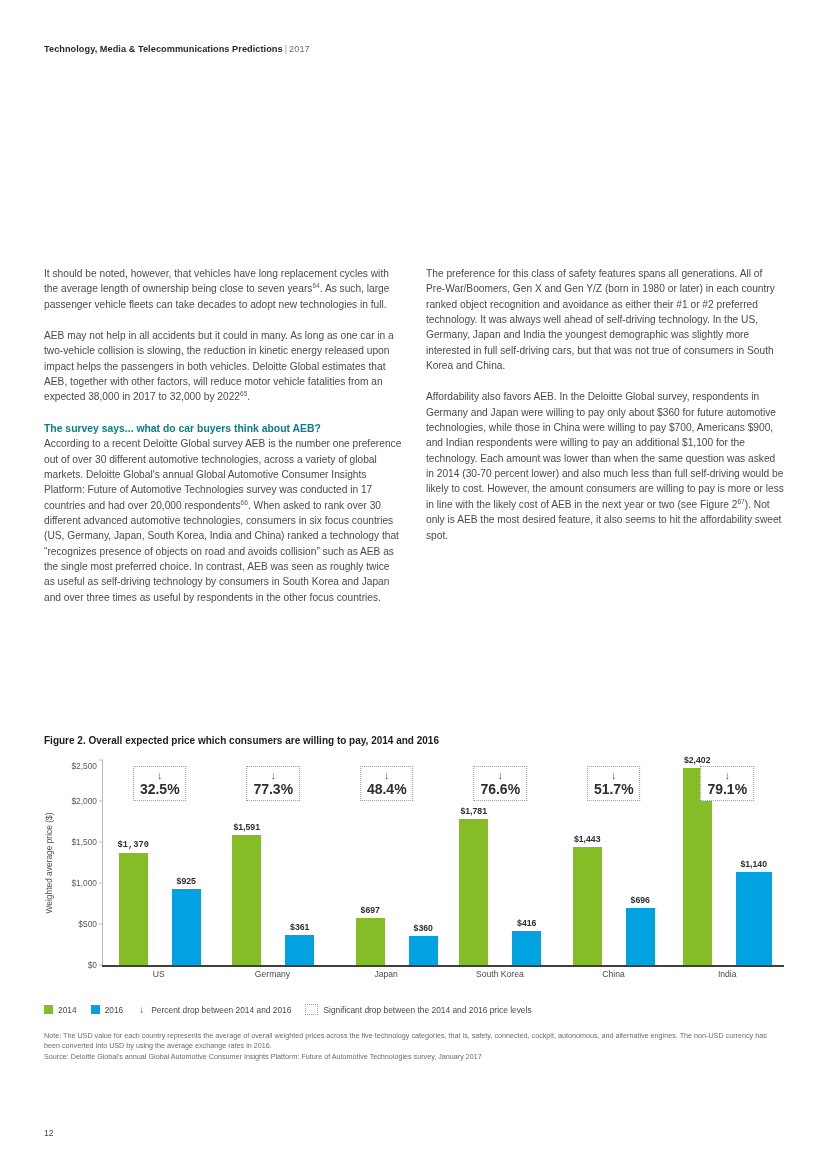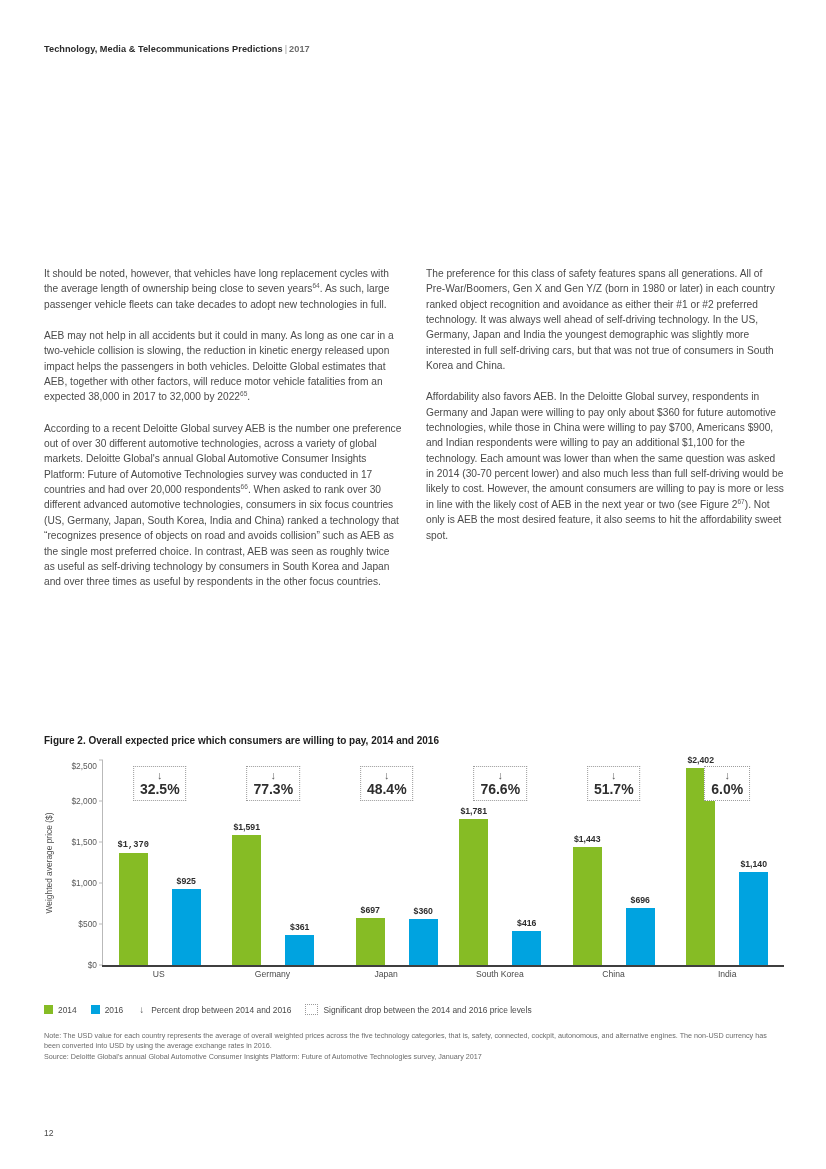--- a/index.html
+++ b/index.html
@@ -10,21 +10,21 @@
   }
   .page{position:absolute;inset:0;}
 
   
   .runhead{
     position:absolute;left:44px;top:44px;font-size:9.2px;letter-spacing:.005em;
     color:#2b2b2b;white-space:nowrap;
   }
   .runhead .rh-title{font-weight:bold;}
   .runhead .rh-sep{color:#9a9a9a;font-weight:normal;padding:0 2px;}
-  .runhead .rh-year{color:#6d6d6d;font-weight:bold;}
+  .runhead .rh-year{color:#6d6d6d;font-weight:normal;}
 
   
   .cols{position:absolute;left:44px;top:266px;width:740px;}
   .col{position:absolute;top:0;width:358px;}
   .col-left{left:0;}
   .col-right{left:382px;}
   p.body{
     margin:0 0 16px 0;font-size:10.2px;line-height:15.35px;color:#4a4a4a;
     text-align:left;
   }
@@ -121,20 +121,21 @@
     <span class="rh-title">Technology, Media &amp; Telecommunications Predictions</span><span class="rh-sep">|</span><span class="rh-year">2017</span>
   </div>
 
   <div class="cols">
 
     <div class="col col-left">
       <p class="body"><span>It should be noted, however, that vehicles have long replacement cycles with the average length of ownership being close to seven years</span><sup>64</sup><span>. As such, large passenger vehicle fleets can take decades to adopt new technologies in full.</span></p>
 
       <p class="body"><span>AEB may not help in all accidents but it could in many. As long as one car in a two-vehicle collision is slowing, the reduction in kinetic energy released upon impact helps the passengers in both vehicles. Deloitte Global estimates that AEB, together with other factors, will reduce motor vehicle fatalities from an expected 38,000 in 2017 to 32,000 by 2022</span><sup>65</sup><span>.</span></p>
 
+      <h3 class="sub">The survey says... what do car buyers think about AEB?</h3>
 
       <p class="body"><span>According to a recent Deloitte Global survey AEB is the number one preference out of over 30 different automotive technologies, across a variety of global markets. Deloitte Global's annual Global Automotive Consumer Insights Platform: Future of Automotive Technologies survey was conducted in 17 countries and had over 20,000 respondents</span><sup>66</sup><span>. When asked to rank over 30 different advanced automotive technologies, consumers in six focus countries (US, Germany, Japan, South Korea, India and China) ranked a technology that “recognizes presence of objects on road and avoids collision” such as AEB as the single most preferred choice. In contrast, AEB was seen as roughly twice as useful as self-driving technology by consumers in South Korea and Japan and over three times as useful by respondents in the other focus countries.</span></p>
     </div>
 
     <div class="col col-right">
       <p class="body">The preference for this class of safety features spans all generations. All of Pre-War/Boomers, Gen X and Gen Y/Z (born in 1980 or later) in each country ranked object recognition and avoidance as either their #1 or #2 preferred technology. It was always well ahead of self-driving technology. In the US, Germany, Japan and India the youngest demographic was slightly more interested in full self-driving cars, but that was not true of consumers in South Korea and China.</p>
       <p class="body"><span>Affordability also favors AEB. In the Deloitte Global survey, respondents in Germany and Japan were willing to pay only about $360 for future automotive technologies, while those in China were willing to pay $700, Americans $900, and Indian respondents were willing to pay an additional $1,100 for the technology. Each amount was lower than when the same question was asked in 2014 (30-70 percent lower) and also much less than full self-driving would be likely to cost. However, the amount consumers are willing to pay is more or less in line with the likely cost of AEB in the next year or two (see Figure 2</span><sup>67</sup><span>). Not only is AEB the most desired feature, it also seems to hit the affordability sweet spot.</span></p>
     </div>
 
   </div>
@@ -175,21 +176,21 @@
               <div class="dropbox">
                 <span class="arw">↓</span>
                 <span class="pct">77.3%</span>
               </div>
             </div>
             <div class="group">
               <div class="bars">
                 <div class="bar y2014" style="height: 47px; margin-left: 20px;">
                   <span class="vlabel">$697</span>
                 </div>
-                <div class="bar y2016" style="height: 46px;">
+                <div class="bar y2016" style="height: 29px;">
                   <span class="vlabel">$360</span>
                 </div>
               </div>
               <div class="dropbox">
                 <span class="arw">↓</span>
                 <span class="pct">48.4%</span>
               </div>
             </div>
             <div class="group">
               <div class="bars">
@@ -217,27 +218,27 @@
               <div class="dropbox">
                 <span class="arw">↓</span>
                 <span class="pct">51.7%</span>
               </div>
             </div>
             <div class="group">
               <div class="bars">
                 <div class="bar y2014" style="height: 196.964px;">
                   <span class="vlabel">$2,402</span>
                 </div>
-                <div class="bar y2016" style="height: 93.48px;">
+                <div class="bar y2016" style="height: 93.48px; padding-left: 7px;">
                   <span class="vlabel">$1,140</span>
                 </div>
               </div>
               <div class="dropbox">
                 <span class="arw">↓</span>
-                <span class="pct">6.0%</span>
+                <span class="pct">79.1%</span>
               </div>
             </div>
           </div>
       <div class="ytick" style="top: 205px;">$0</div>
           <div class="ytick-mark" style="top: 205px;"></div>
           <div class="ytick" style="top: 164px;">$500</div>
           <div class="ytick-mark" style="top: 164px;"></div>
           <div class="ytick" style="top: 123px;">$1,000</div>
           <div class="ytick-mark" style="top: 123px;"></div>
           <div class="ytick" style="top: 82px;">$1,500</div>

